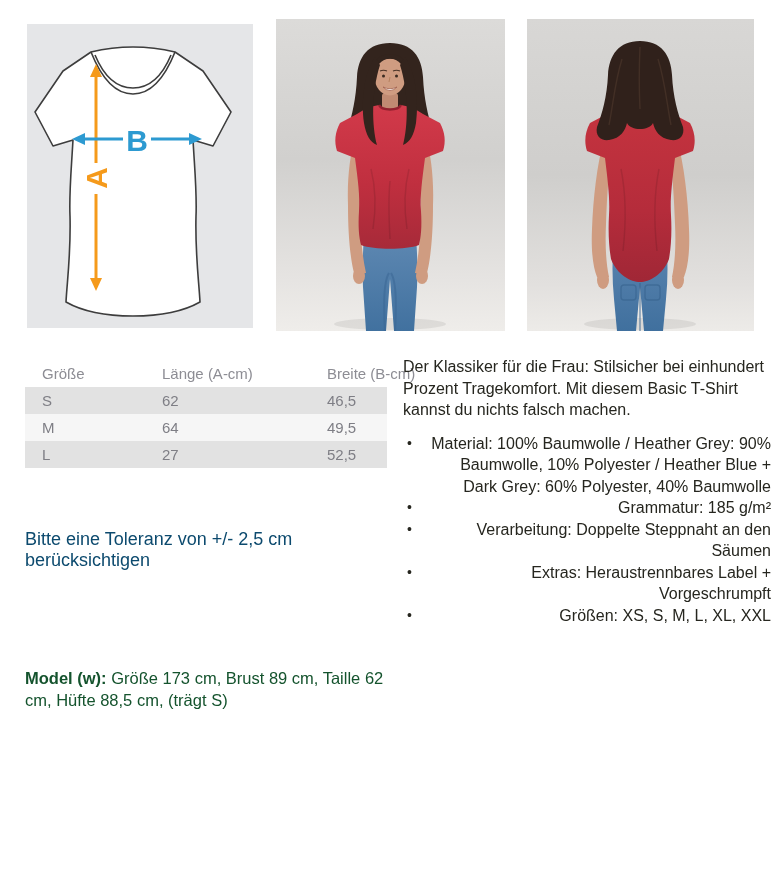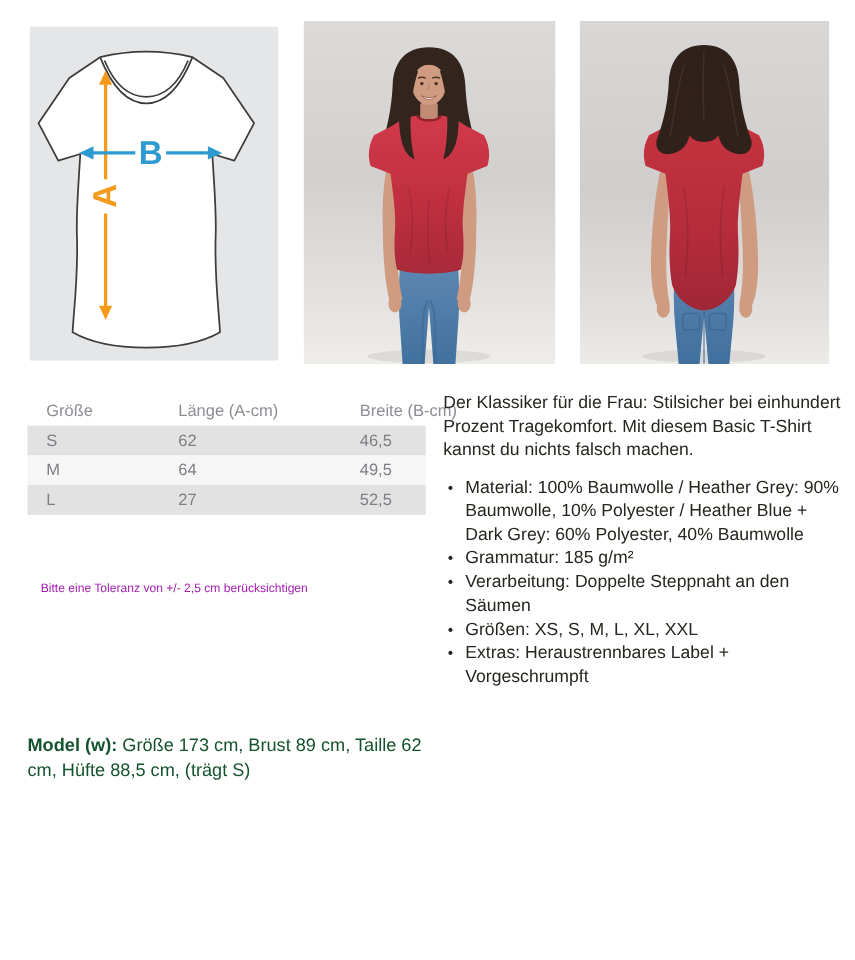--- a/index.html
+++ b/index.html
@@ -18,29 +18,29 @@
 
   
   #size-table{left:25px;top:360px;width:362px;font-size:15px;color:#7e7e85;}
   .trow{display:grid;grid-template-columns:95px 140px 127px;height:27px;align-items:center;gap:25px;}
   .trow>div{padding-left:17px;white-space:nowrap;}
   .thead{color:#8d8d94;}
   .row-alt{background:#e2e2e2;}
   .row-plain{background:#f6f6f6;}
 
   
-  #tolerance{left:25px;top:529px;width:380px;font-size:11px;color:#a21caf;margin-left:12px;}
+  #tolerance{left:25px;top:529px;width:380px;font-size:18px;color:#0c4a6e;}
   #model-info{left:25px;top:667px;width:382px;font-size:16.5px;line-height:22px;color:#14532d;}
   #model-info b{font-weight:bold;}
 
   
   #description{left:403px;top:356px;width:368px;font-size:16px;line-height:21.5px;color:#26261f;hyphens:auto;}
   #description p{margin:0 0 12px 0;}
   #description ul{margin:0;padding:0;list-style:none;}
-  #description li{padding-left:20px;position:relative;}
+  #description li{padding-left:20px;position:relative;text-align:right;}
   #description li::before{content:"\2022";position:absolute;left:4px;top:0;font-size:14px;color:#26261f;}
 </style>
 </head>
 <body>
 
 <div class="abs" id="diagram-wrap">
   <svg width="226" height="304" viewBox="0 0 226 304">
     <rect x="0" y="0" width="226" height="304" fill="#e5e6e8"></rect>
 
     <g stroke="#3d3d3d" stroke-width="1.6" stroke-linejoin="round" fill="#ffffff">
@@ -216,16 +216,16 @@
   <b>Model (w):</b>
   <span>Größe 173 cm, Brust 89 cm, Taille 62 cm, Hüfte 88,5 cm, (trägt S)</span>
 </div>
 
 <div class="abs" id="description">
   <p>Der Klassiker für die Frau: Stilsicher bei einhundert Prozent Tragekomfort. Mit diesem Basic T-Shirt kannst du nichts falsch machen.</p>
   <ul>
     <li>Material: 100% Baumwolle / Heather Grey: 90% Baumwolle, 10% Polyester / Heather Blue + Dark Grey: 60% Polyester, 40% Baumwolle</li>
     <li>Grammatur: 185 g/m²</li>
     <li>Verarbeitung: Doppelte Steppnaht an den Säumen</li>
+    <li>Extras: Heraustrennbares Label + Vorgeschrumpft</li>
     <li>Größen: XS, S, M, L, XL, XXL</li>
-    <li>Extras: Heraustrennbares Label + Vorgeschrumpft</li>
   </ul>
 </div>
 
 </body></html>

